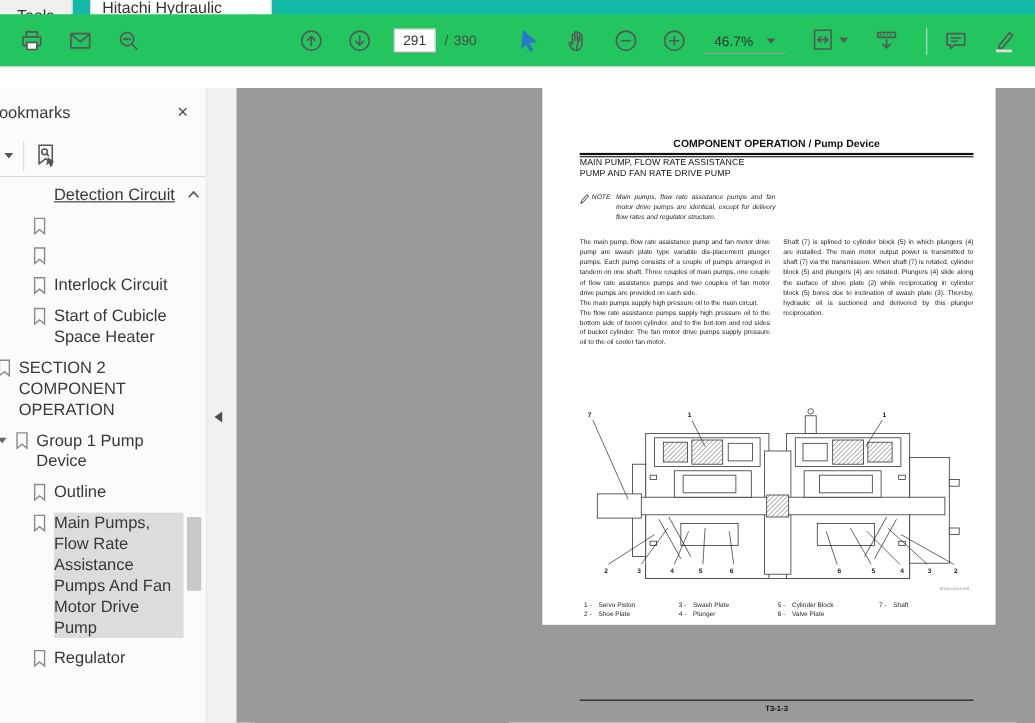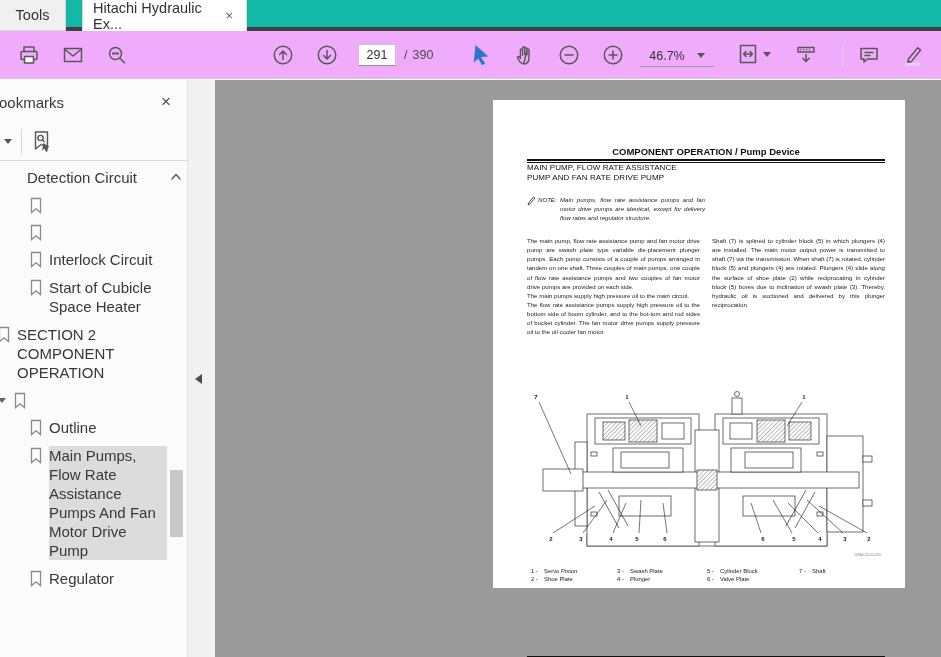--- a/index.html
+++ b/index.html
@@ -27,22 +27,22 @@
   }
   .tab.doc {
     left: 82px; width: 165px; padding: 0 10px;
     background: #ffffff;
     border-left: 1px solid #d8d8d8; border-right: 1px solid #d8d8d8;
     justify-content: center;
   }
   .tab-close { color: #5a5a5a; font-size: 13px; line-height: 13px; padding: 2px 3px; cursor: default; }
   
   .toolbar {
-    position: absolute; top: 31px; left: 0; right: 0; height: 48px;
-    background: #f0abfc; border-bottom: 1px solid #cccccc;
+    position: absolute; top: 13px; left: 0; right: 0; height: 48px;
+    background: #22c55e; border-bottom: 1px solid #cccccc;
   }
   .tico { position: absolute; top: 11px; width: 26px; height: 26px; display: flex; align-items: center; justify-content: center; }
   .tico svg { width: 24px; height: 24px; fill: none; stroke: #575757; stroke-width: 1.5; stroke-linecap: round; stroke-linejoin: round; }
   .page-input {
     position: absolute; top: 13px; left: 358px; width: 38px; height: 22px;
     background: #fff; border: 1px solid #c4c4c4; border-bottom: 1px solid #8f8f8f;
     font-family: "Liberation Sans", sans-serif;
     font-size: 12.5px; color: #333; text-align: center;
   }
   .page-count { position: absolute; top: 17px; left: 404px; font-size: 12.5px; color: #4a4a4a; }
@@ -69,34 +69,34 @@
   .sb-tools .panel-ic { position: absolute; left: 30px; top: 3px; width: 24px; height: 26px; }
   .sb-tools .panel-ic svg { width: 24px; height: 26px; fill: none; stroke: #555; stroke-width: 1.4; stroke-linejoin: round; }
   .sb-list { position: absolute; top: 84px; left: 0; right: 20px; bottom: 0; overflow: hidden; padding-top: 4px; }
   .sb-item { display: flex; align-items: flex-start; margin-bottom: 9px; position: relative; }
   .sb-item .bm-ic { flex: none; width: 14px; height: 17px; margin-top: 1px; margin-right: 6px; }
   .sb-item .bm-ic svg { width: 14px; height: 17px; }
   .sb-item-label { flex: 1; font-size: 15px; line-height: 19px; color: #383838; }
   .sb-item.lvl1 .bm-ic { margin-left: -3px; }
   .sb-item.lvl2 .bm-ic { margin-left: 13px; }
   .sb-item.lvl3 .bm-ic { margin-left: 29px; }
-  .sb-item.no-icon { padding-left: 27px; }
+  .sb-item.no-icon { padding-left: 49px; text-decoration: underline; }
   .sb-item.selected .sb-item-label { background: #dcdcdc; }
   .expand-caret { position: absolute; left: -2px; top: 7px; width: 0; height: 0;
     border-left: 4px solid transparent; border-right: 4px solid transparent; border-top: 5px solid #666; }
   .sb-scroll-up { position: absolute; top: 90px; left: 169px; width: 14px; height: 12px; display:flex; align-items:center; justify-content:center; }
   .sb-scroll-up svg { width: 10px; height: 7px; fill: none; stroke: #666; stroke-width: 1.6; stroke-linecap: round; stroke-linejoin: round; }
   .sb-thumb { position: absolute; top: 390px; left: 170px; width: 13px; height: 67px; background: #c8c8c8; }
   
   .gutter { position: relative; width: 27px; background: #f1f1f1; flex: none; }
   .gutter-btn { position: absolute; top: 292px; left: 7px; width: 12px; height: 14px; display: flex; align-items: center; }
   .tri-left { width: 0; height: 0; border-top: 5px solid transparent; border-bottom: 5px solid transparent; border-right: 7px solid #4d4d4d; }
   
   .docarea { position: relative; flex: 1; background: #9a9a9a; overflow: hidden; }
-  .page { position: absolute; left: 278px; top: 0; width: 412px; height: 488px; background: #ffffff; margin-top: 20px; }
+  .page { position: absolute; left: 278px; top: 0; width: 412px; height: 488px; background: #ffffff; }
   .pg-header { position: absolute; top: 46px; left: 34px; right: 20px; text-align: center;
     font-size: 9.5px; font-weight: bold; color: #111; }
   .pg-rule { position: absolute; top: 59px; left: 34px; right: 20px; height: 4px;
     border-top: 2px solid #111; border-bottom: 1px solid #111; }
   .pg-heading { position: absolute; top: 63px; left: 34px; width: 200px;
     font-size: 8px; font-weight: normal; color: #111; line-height: 1.2; letter-spacing: 0.1px; }
   .pg-note { position: absolute; top: 96px; left: 34px; width: 178px; display: flex;
     font-style: italic; font-size: 6.1px; line-height: 1.45; color: #1d1d1d; }
   .pg-note .pen { flex: none; width: 11px; }
   .pg-note .nlabel { flex: none; width: 22px; }
@@ -271,20 +271,21 @@
         <span class="bm-ic"><svg viewBox="0 0 14 17">
               <path d="M2.5 1.5h9v14l-4.5-3.7-4.5 3.7z" fill="#fdfdfd" stroke="#8a8a8a" stroke-width="1.3"></path>
             </svg></span>
         <span class="sb-item-label">SECTION 2 COMPONENT OPERATION</span>
       </div>
       <div class="sb-item lvl2">
         <span class="expand-caret"></span>
         <span class="bm-ic"><svg viewBox="0 0 14 17">
               <path d="M2.5 1.5h9v14l-4.5-3.7-4.5 3.7z" fill="#fdfdfd" stroke="#8a8a8a" stroke-width="1.3"></path>
             </svg></span>
+        <span class="sb-item-label">Group 1 Pump Device</span>
       </div>
       <div class="sb-item lvl3">
         <span class="bm-ic"><svg viewBox="0 0 14 17">
               <path d="M2.5 1.5h9v14l-4.5-3.7-4.5 3.7z" fill="#fdfdfd" stroke="#8a8a8a" stroke-width="1.3"></path>
             </svg></span>
         <span class="sb-item-label">Outline</span>
       </div>
       <div class="sb-item lvl3 selected">
         <span class="bm-ic"><svg viewBox="0 0 14 17">
               <path d="M2.5 1.5h9v14l-4.5-3.7-4.5 3.7z" fill="#fdfdfd" stroke="#8a8a8a" stroke-width="1.3"></path>

